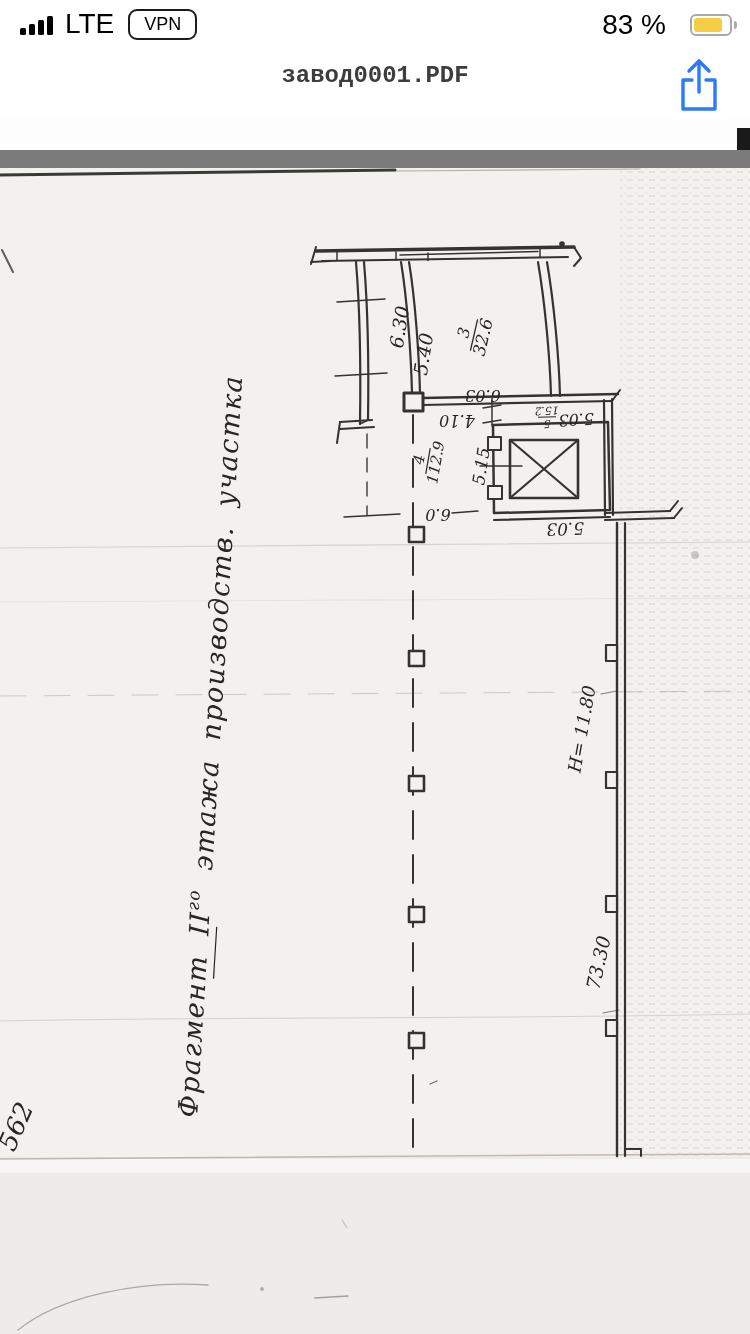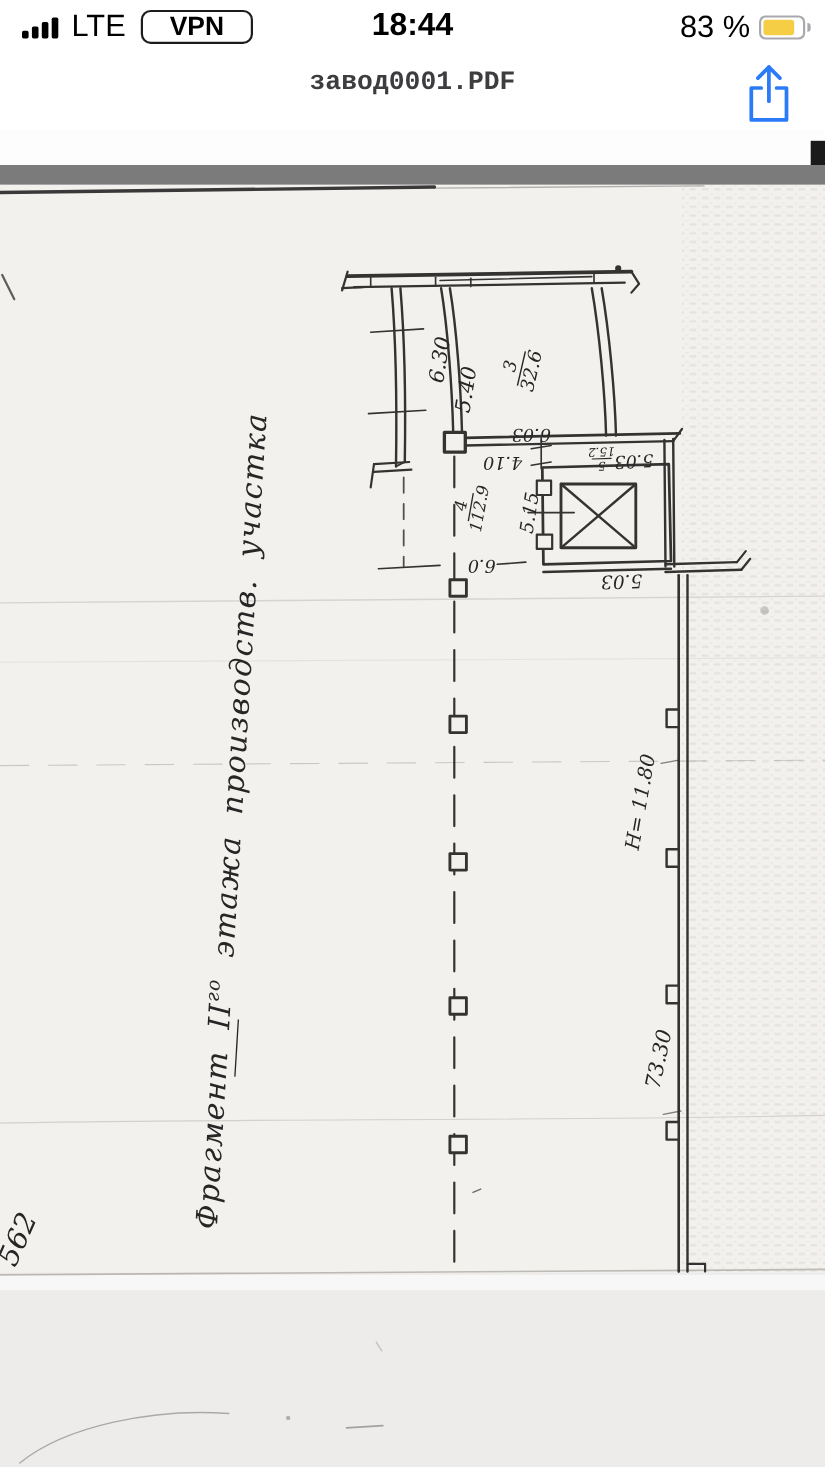--- a/index.html
+++ b/index.html
@@ -7,23 +7,23 @@
     position:relative;width:750px;height:1334px;margin:0 auto;
     background:#ffffff;overflow:hidden;
     font-family:"Liberation Sans",sans-serif;
     -webkit-font-smoothing:antialiased;
   }
   
   .status-bar{position:absolute;top:0;left:0;right:0;height:48px;background:#fff;}
   .sb-left{position:absolute;left:20px;top:8px;display:flex;align-items:center;gap:10px;}
   .sb-carrier{font-size:28px;color:#000;}
   .sb-lte{font-size:28px;color:#000;margin-left:2px;}
-  .vpn-badge{font-size:24px;font-weight:bold;color:#000;border:2.5px solid #1c1c1c;border-radius:9px;padding:0 24px;line-height:27px;margin-left:4px;}
+  .vpn-badge{font-size:18px;font-weight:normal;color:#000;border:2.5px solid #1c1c1c;border-radius:9px;padding:0 14px;line-height:27px;margin-left:4px;}
   .sb-time{position:absolute;left:0;right:0;top:7px;text-align:center;font-size:29px;font-weight:700;color:#000;}
-  .sb-right{position:absolute;right:18px;top:9px;display:flex;align-items:center;gap:8px;}
+  .sb-right{position:absolute;right:18px;top:9px;display:flex;align-items:center;gap:24px;}
   .sb-batt-pct{font-size:28px;color:#000;}
   .signal{display:flex;align-items:flex-end;gap:3px;height:22px;}
   .signal i{display:block;width:6px;background:#000;border-radius:1.5px;}
   .battery{position:relative;width:42px;height:22px;}
   .battery .shell{position:absolute;inset:0;border:2px solid #a9a9ad;border-radius:6px;}
   .battery .fill{position:absolute;left:4px;top:4px;bottom:4px;width:28px;border-radius:3px;}
   .battery .tip{position:absolute;right:-5px;top:7px;width:3px;height:8px;background:#a9a9ad;border-radius:0 3px 3px 0;}
   
   .nav-bar{position:absolute;top:48px;left:0;right:0;height:70px;background:#fff;}
   .nav-close{position:absolute;left:30px;top:14px;font-size:34px;color:#2b7bf8;cursor:pointer;}
@@ -53,21 +53,20 @@
     <div class="sb-left">
       <span class="signal">
         <i style="height:7px"></i>
           <i style="height:11px"></i>
           <i style="height:15px"></i>
           <i style="height:19px"></i>
       </span>
       <span class="sb-lte">LTE</span>
       <span class="vpn-badge">VPN</span>
     </div>
-    <div class="sb-time">18:44</div>
     <div class="sb-right">
       <span class="sb-batt-pct">83 %</span>
       <span class="battery">
         <span class="shell"></span>
         <span class="fill" style="background:#f6ce45"></span>
         <span class="tip"></span>
       </span>
     </div>
   </div>
 

